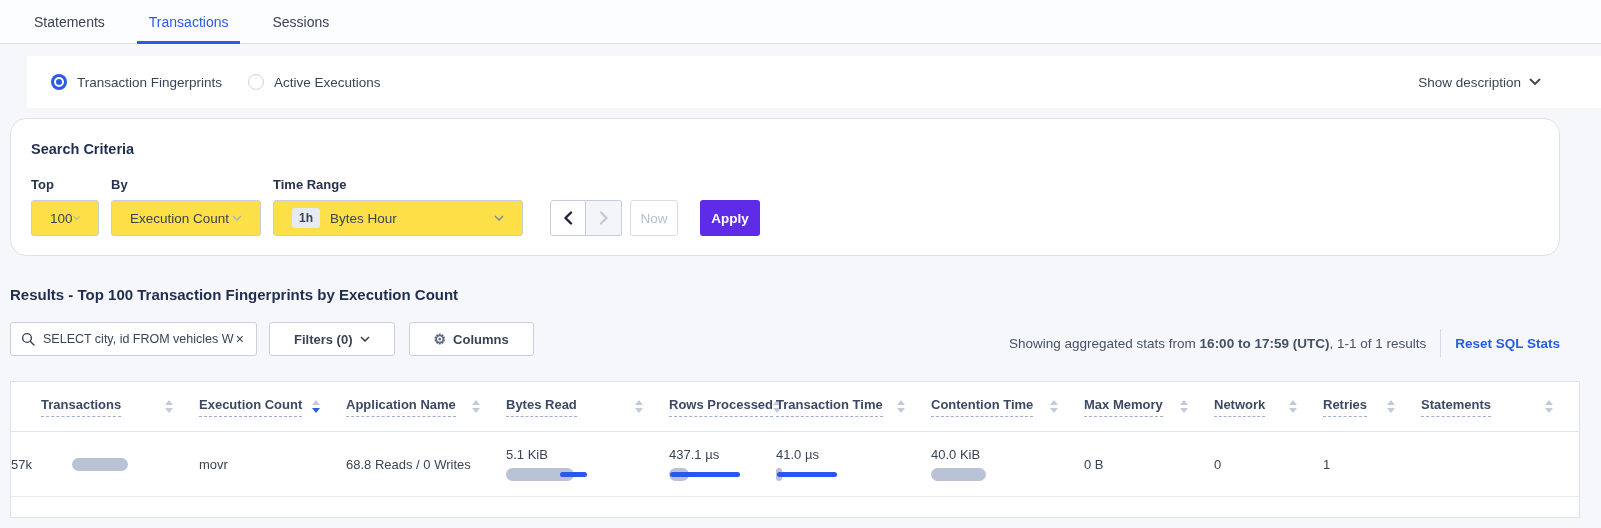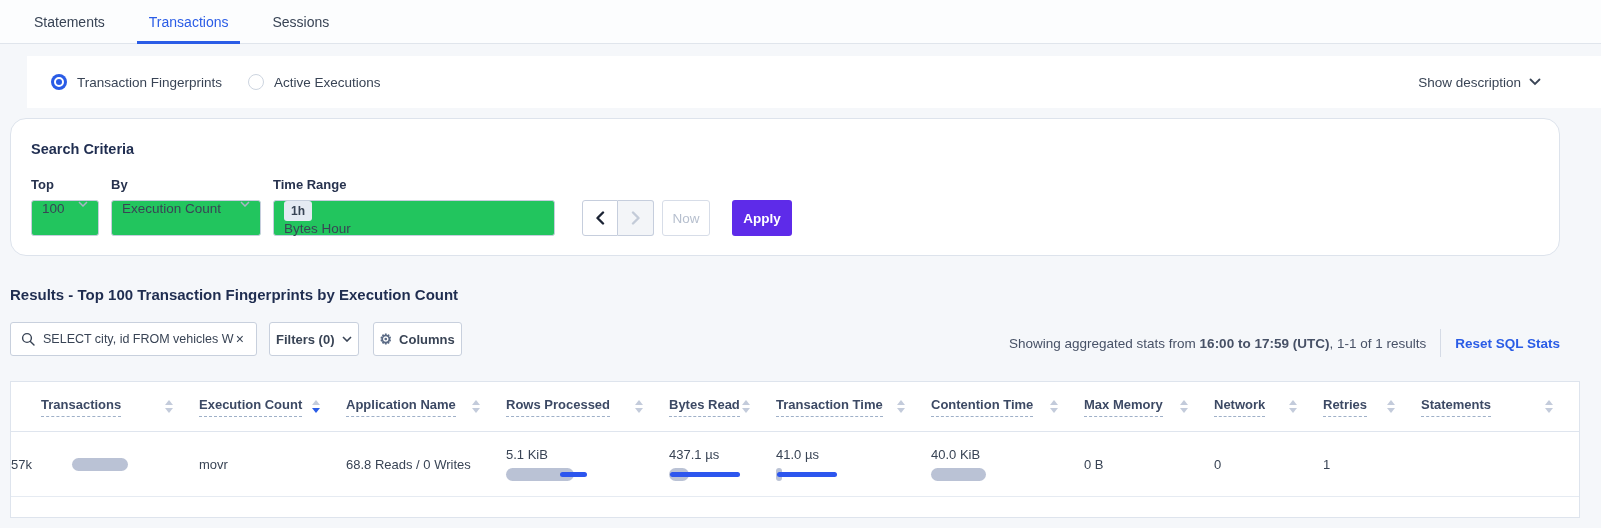--- a/index.html
+++ b/index.html
@@ -52,28 +52,28 @@
   .criteria-card {
     margin:10px 41px 0 10px; width:1550px; height:138px;
     background:#fff; border:1px solid #dde3ec; border-radius:16px;
     padding:22px 20px;
   }
   .criteria-title { font-size:14.5px; font-weight:bold; color:#1f2d50; margin-bottom:20px; }
   .criteria-row { display:flex; align-items:flex-end; }
   .field { display:flex; flex-direction:column; margin-right:12px; }
   .field-label { font-size:13px; font-weight:bold; color:#27324e; margin-bottom:8px; }
   .select {
-    height:36px; border:1px solid #c6cedd; border-radius:3px; background:#22c55e;
-    display:flex; align-items:flex-start; padding:0 10px; font-size:13.5px; color:#394455;
+    height:36px; border:1px solid #c6cedd; border-radius:3px; background:#fde047;
+    display:flex; align-items:center; padding:0 18px; font-size:13.5px; color:#394455;
     cursor:pointer;
   }
   .select .sel-value { flex:1; }
   .w-top { width:68px; }
   .w-by { width:150px; }
-  .w-time { width:282px; margin-right:3px;flex-direction:column; }
+  .w-time { width:250px; margin-right:3px; }
   .time-badge {
     background:#e5eaf3; color:#394455; font-size:12px; font-weight:bold;
     border-radius:3px; padding:3px 7px; margin-right:10px;
   }
   .pager { display:flex; margin-left:12px; }
   .pager-btn {
     width:36px; height:36px; display:flex; align-items:center; justify-content:center;
     border:1px solid #c6cedd; background:#fff; cursor:pointer;
   }
   .pager-btn.prev { border-radius:3px 0 0 3px; }
@@ -97,21 +97,21 @@
     width:247px; height:34px; background:#fff; border:1px solid #c8d0dd; border-radius:3px;
     display:flex; align-items:center; padding:0 10px;
   }
   .search-input {
     border:none; outline:none; flex:1; font-size:12.5px; color:#394455;
     font-family:"Liberation Sans", sans-serif; margin-left:8px; min-width:0; background:transparent;
   }
   .clear-x { font-size:14px; color:#394455; cursor:pointer; padding:0 2px; }
   .btn {
     height:34px; background:#fff; border:1px solid #c8d0dd; border-radius:3px;
-    display:flex; align-items:center; gap:7px; padding:0 6px;
+    display:flex; align-items:center; gap:7px; padding:0 24px;
     font-size:13px; font-weight:bold; color:#394455; cursor:pointer;
   }
   .filters-btn { margin-left:12px; }
   .columns-btn { margin-left:14px; }
   .gear { font-size:14px; color:#5b6b85; line-height:1; }
   .stats-area { margin-left:auto; display:flex; align-items:center; font-size:13.5px; color:#475166;margin-top:8px; }
   .stats-area b { color:#2b3throw650; }
   .vdivider { width:1px; height:28px; background:#d5dbe6; margin:0 14px; }
   .reset-link { color:#2a5ce6; font-size:13.5px; font-weight:bold; cursor:pointer; white-space:nowrap; }
 
@@ -278,28 +278,28 @@
         </span>
     </div>
     <div class="th">
       <span class="th-label">Application Name</span>
       <span class="sort">
           <span class="up"></span>
           <span class="dn"></span>
         </span>
     </div>
     <div class="th">
+      <span class="th-label">Bytes Read</span>
+      <span class="sort">
+          <span class="up"></span>
+          <span class="dn"></span>
+        </span>
+    </div>
+    <div class="th">
       <span class="th-label">Rows Processed</span>
-      <span class="sort">
-          <span class="up"></span>
-          <span class="dn"></span>
-        </span>
-    </div>
-    <div class="th">
-      <span class="th-label">Bytes Read</span>
       <span class="sort">
           <span class="up"></span>
           <span class="dn"></span>
         </span>
     </div>
     <div class="th">
       <span class="th-label">Transaction Time</span>
       <span class="sort">
           <span class="up"></span>
           <span class="dn"></span>

